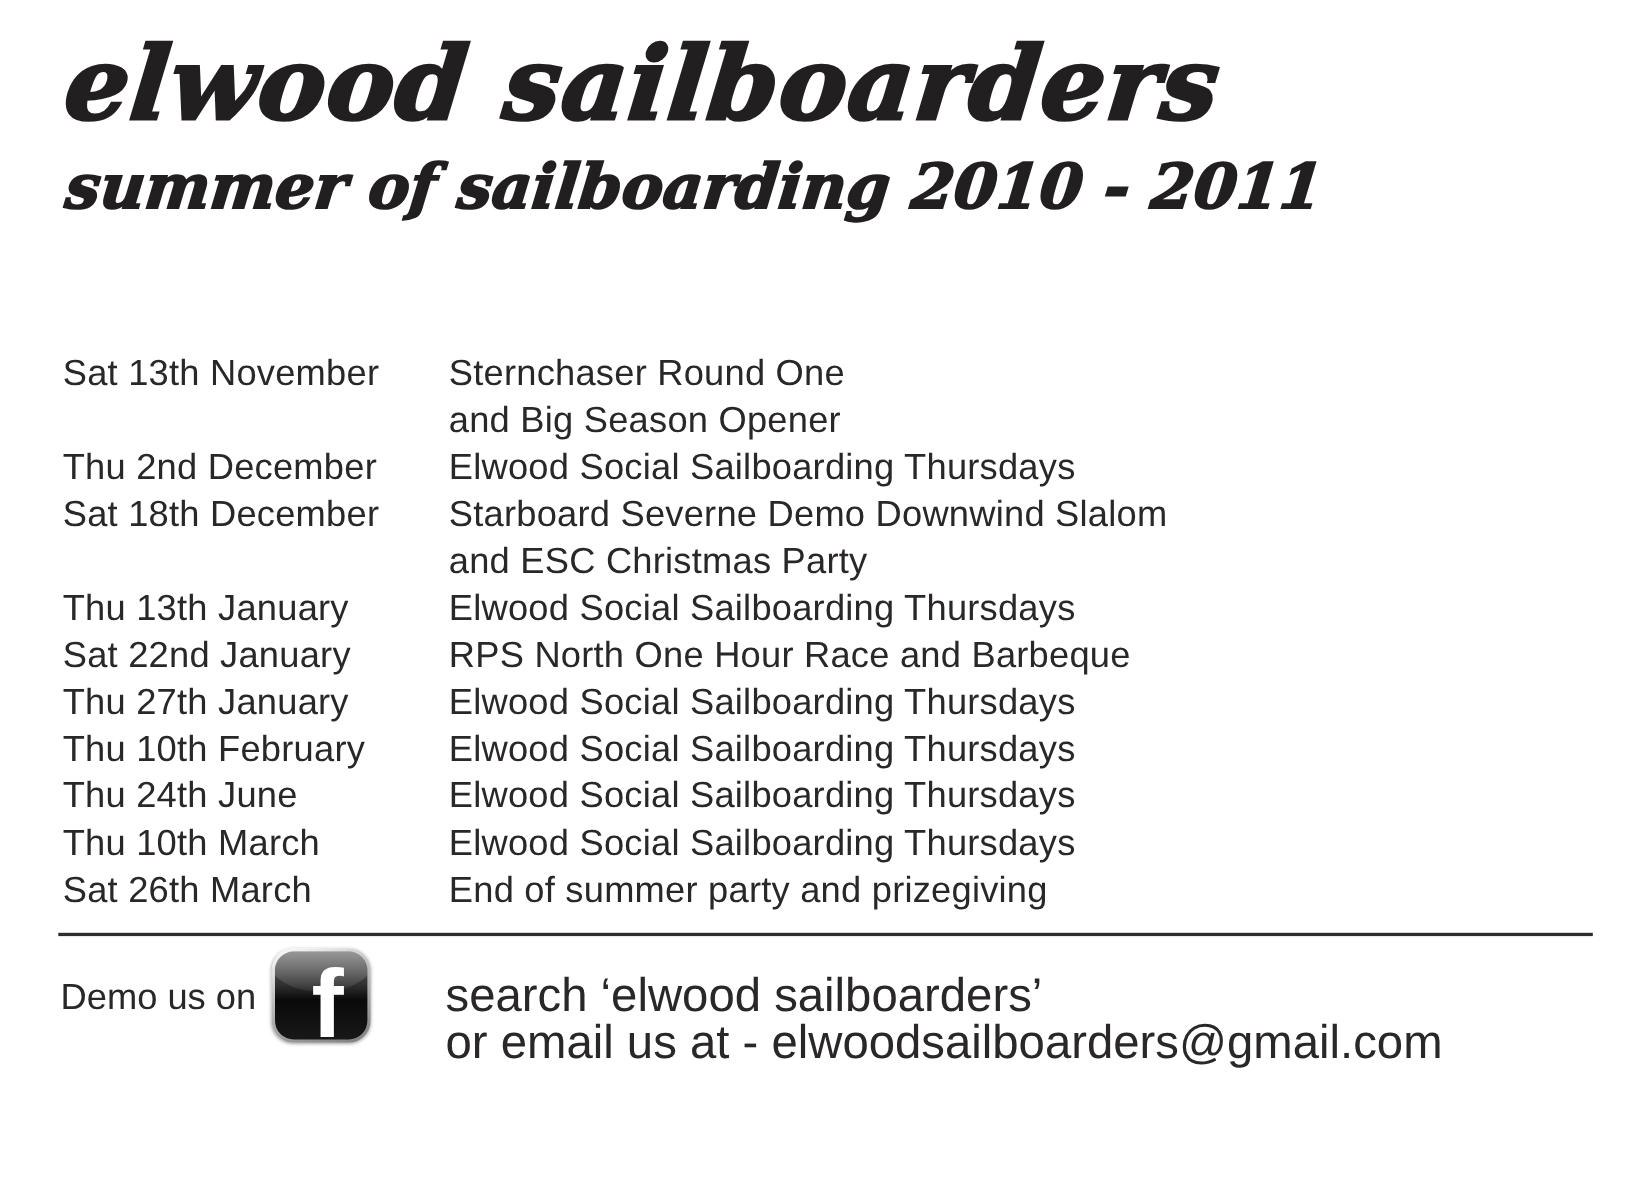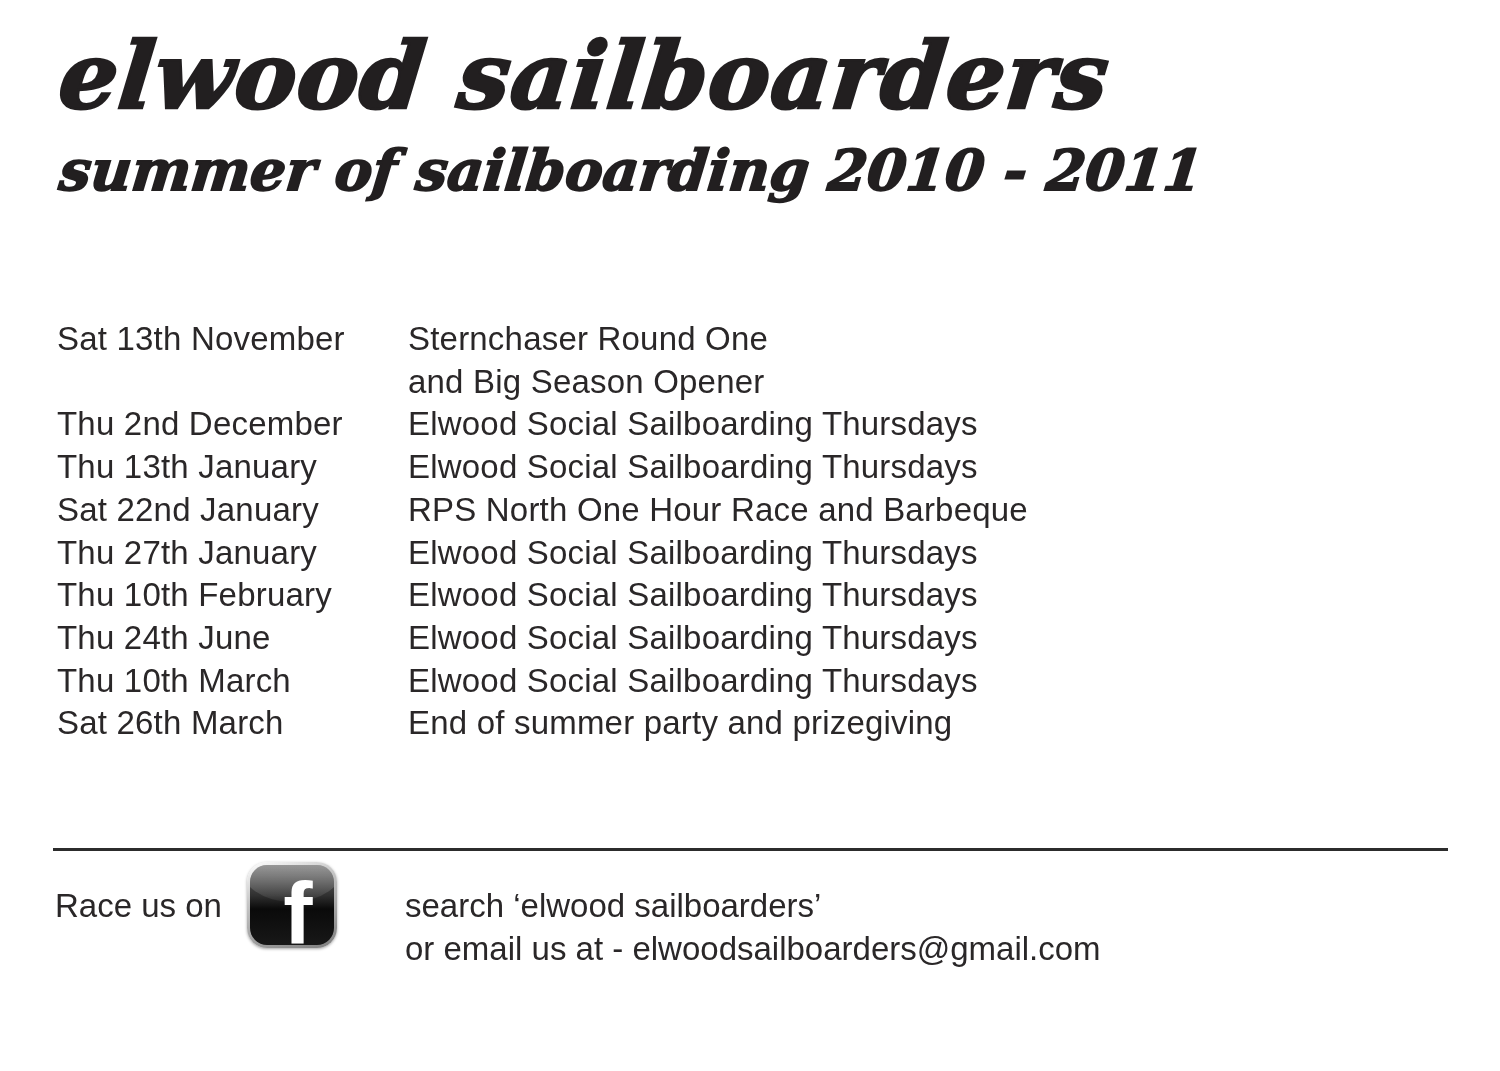--- a/index.html
+++ b/index.html
@@ -51,21 +51,21 @@
     width: 1395px; height: 3px; background: #2c2c2c;
   }
 
   
   .find-us {
     position: absolute; left: 55px; top: 884px;
     font-size: 33px; line-height: 43px; color: #2a2728;
   }
   .contact {
     position: absolute; left: 405px; top: 884px;
-    font-size: 33px; line-height: 43px; color: #2a2728;
+    font-size: 43px; line-height: 43px; color: #2a2728;
   }
 
   
   .fb {
     position: absolute; left: 247px; top: 862px;
     width: 90px; height: 86px;
     border-radius: 20px;
     background: linear-gradient(160deg, #ffffff 0%, #c6c6c6 35%, #7e7e7e 100%);
     box-shadow: 0 1px 3px rgba(0,0,0,0.35);
   }
@@ -110,20 +110,27 @@
       </div>
     </div>
 
     <div class="row">
       <div class="cell-date">Thu 2nd December</div>
       <div class="cell-event">
         <div>Elwood Social Sailboarding Thursdays</div>
       </div>
     </div>
 
+    <div class="row">
+      <div class="cell-date">Sat 18th December</div>
+      <div class="cell-event">
+        <div>Starboard Severne Demo Downwind Slalom</div>
+        <div>and ESC Christmas Party</div>
+      </div>
+    </div>
 
     <div class="row">
       <div class="cell-date">Thu 13th January</div>
       <div class="cell-event">
         <div>Elwood Social Sailboarding Thursdays</div>
       </div>
     </div>
 
     <div class="row">
       <div class="cell-date">Sat 22nd January</div>
@@ -165,21 +172,21 @@
       <div class="cell-date">Sat 26th March</div>
       <div class="cell-event">
         <div>End of summer party and prizegiving</div>
       </div>
     </div>
 
   </div>
 
   <div class="divider"></div>
 
-  <div class="find-us">Race us on</div>
+  <div class="find-us">Demo us on</div>
 
   <div class="fb">
     <div class="fb-inner">
       <div class="fb-gloss"></div>
       <div class="fb-f">f</div>
     </div>
   </div>
 
   <div class="contact">
     <div>search ‘elwood sailboarders’</div>

